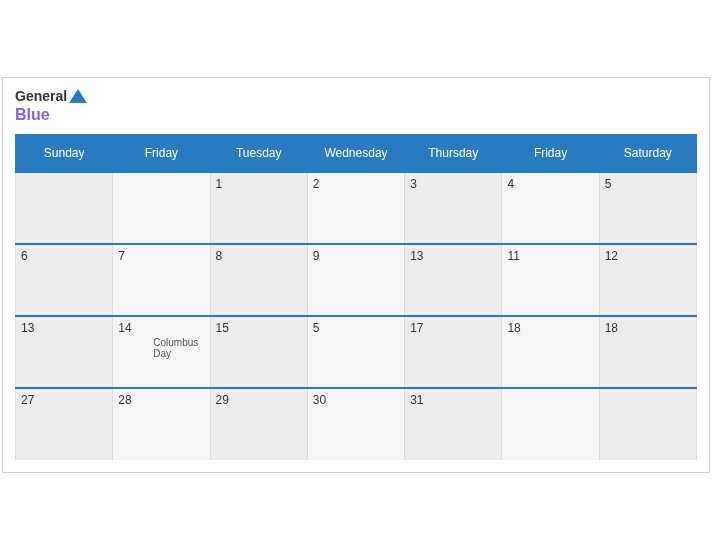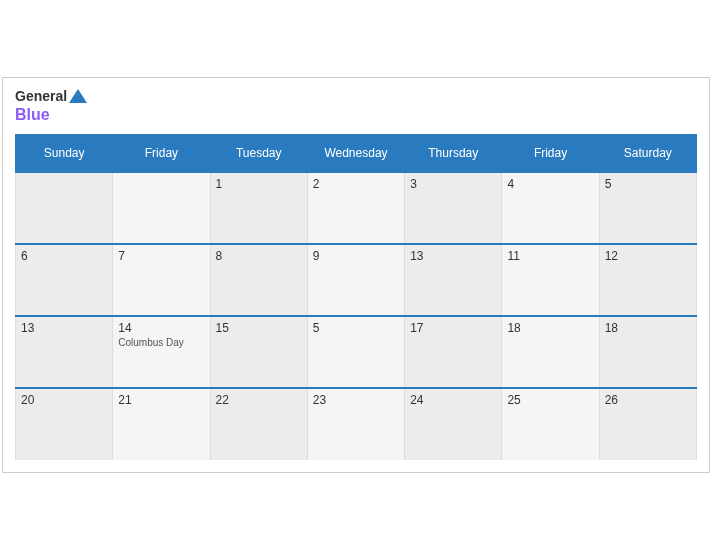--- a/index.html
+++ b/index.html
@@ -75,20 +75,21 @@
     .day-number {
       font-size: 12px;
       color: #333;
       display: block;
     }
     .holiday {
       font-size: 10px;
       color: #555;
       display: block;
       margin-top: 2px;
+      margin-left: 35px;
     }
     .empty-cell {
       background: #f5f5f5;
     }
   </style>
 </head>
 <body>
 
 <div class="calendar-container">
   <div class="calendar-header">
@@ -181,36 +182,32 @@
           </td>
           <td>
             <span class="day-number">18</span>
           </td>
           <td>
             <span class="day-number">18</span>
           </td>
         </tr>
         <tr>
           <td>
-            <span class="day-number">20</span>
-          </td>
-          <td>
-            <span class="day-number">21</span>
-          </td>
-          <td>
-            <span class="day-number">22</span>
-          </td>
-          <td>
-            <span class="day-number">23</span>
-          </td>
-          <td>
-            <span class="day-number">24</span>
-          </td>
-          <td>
-            <span class="day-number">25</span>
-          </td>
-          <td>
-            <span class="day-number">26</span>
-          </td>
+            <span class="day-number">27</span>
+          </td>
+          <td>
+            <span class="day-number">28</span>
+          </td>
+          <td>
+            <span class="day-number">29</span>
+          </td>
+          <td>
+            <span class="day-number">30</span>
+          </td>
+          <td>
+            <span class="day-number">31</span>
+          </td>
+          <td class="empty-cell"></td>
+          <td class="empty-cell"></td>
         </tr>
       </tbody>
   </table>
 </div>
 
 </body></html>

